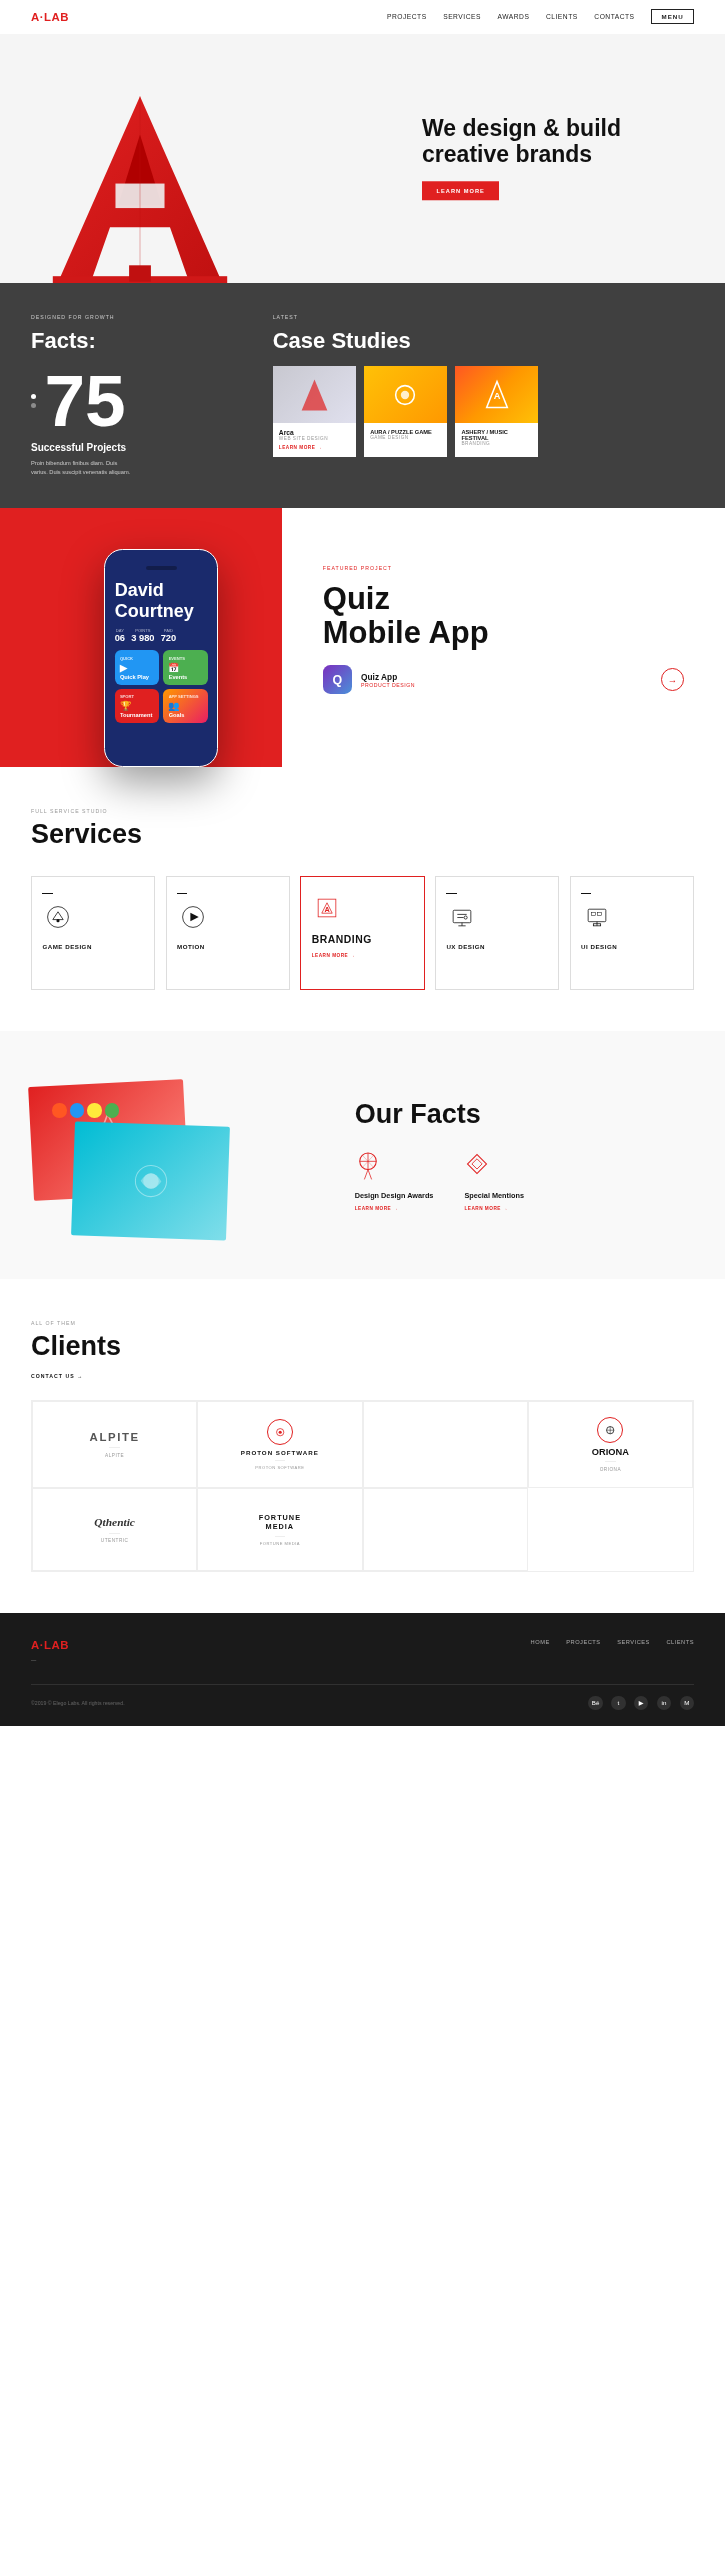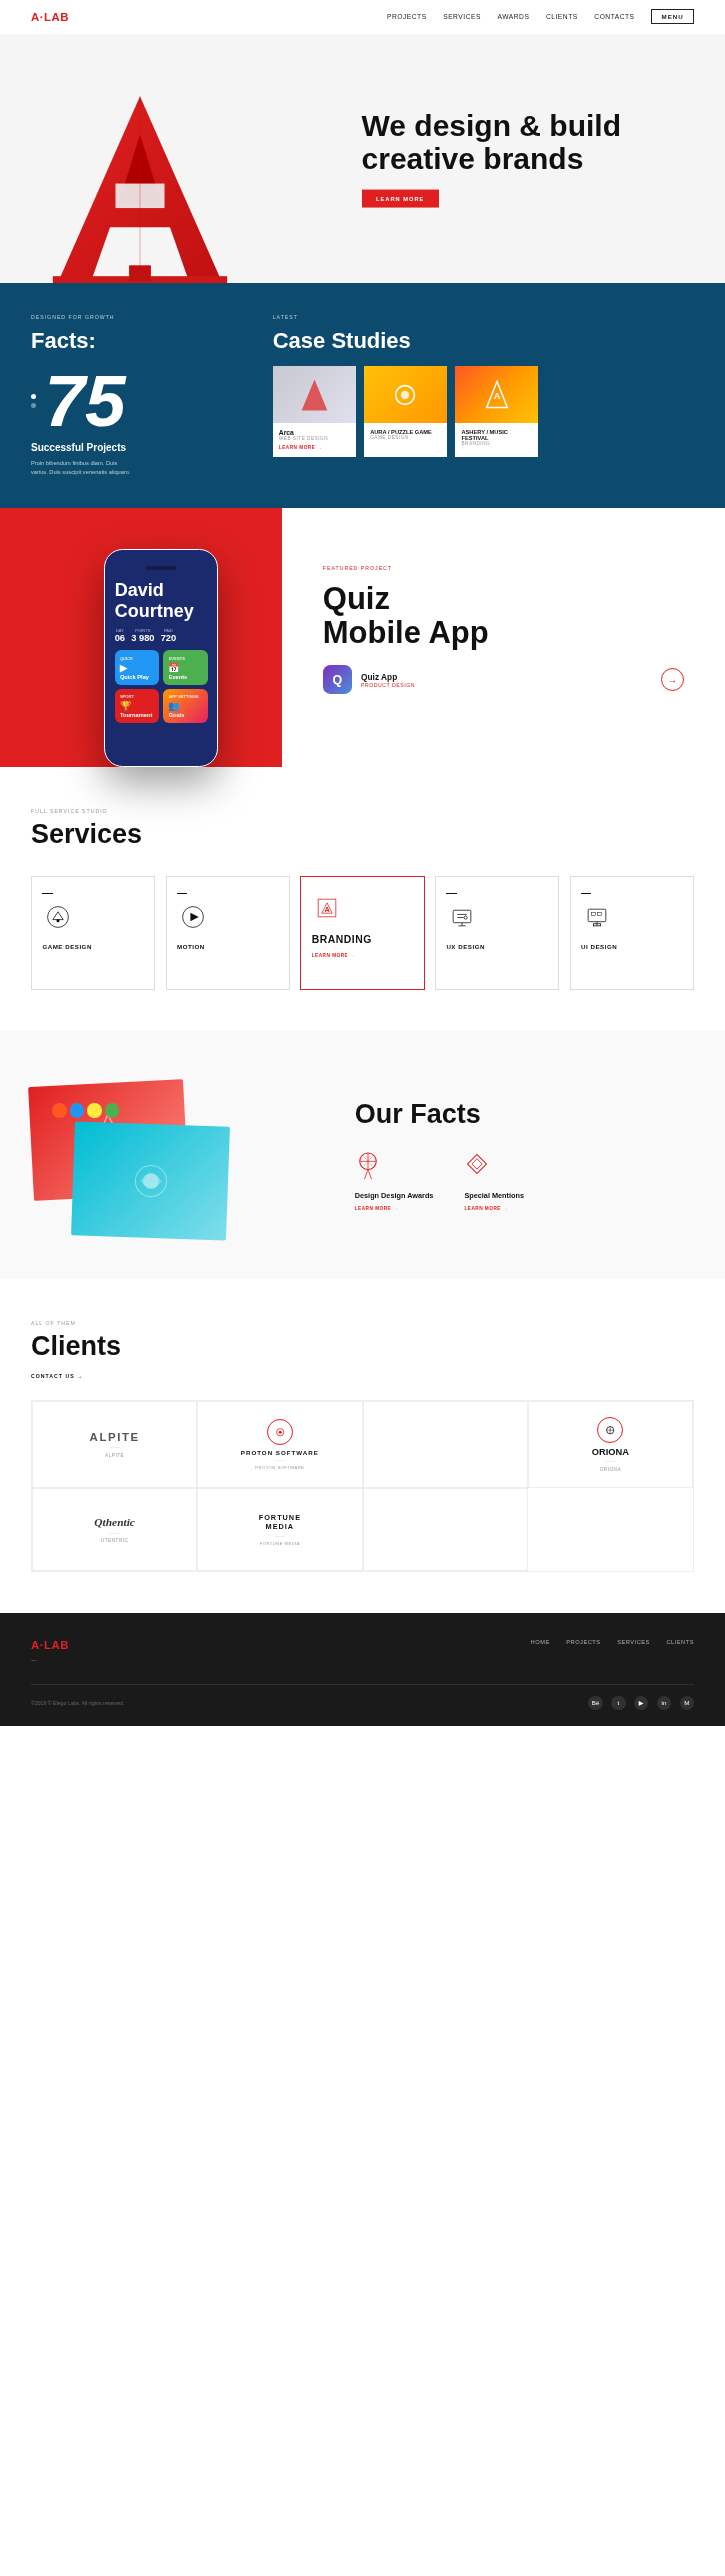--- a/index.html
+++ b/index.html
@@ -25,34 +25,34 @@
       display: flex; align-items: center; overflow: hidden;
     }
     .hero-a-letter {
       position: absolute; left: 31px; bottom: -15.5px;
       width: 218px; height: 218px;
     }
     .hero-text {
       position: absolute; right: 104px; top: 50%; transform: translateY(-50%);
       text-align: left;
     }
-    .hero-title { font-size: 30px; font-weight: 900; color: #111; line-height: 1.1; margin-bottom: 14.5px; }
+    .hero-title { font-size: 23px; font-weight: 900; color: #111; line-height: 1.1; margin-bottom: 14.5px; }
     .hero-btn {
       background: #e02020; color: #fff; border: none; padding: 6.2px 14.5px;
       font-size: 5.7px; font-weight: 700; letter-spacing: 1px; text-transform: uppercase; cursor: pointer;
     }
 
     
     .facts-case {
-      background: #0c4a6e; padding: 31px 31px; display: flex; gap: 31px; min-height: 197px;
+      background: #404040; padding: 31px 31px; display: flex; gap: 31px; min-height: 197px;
     }
     .facts-col { flex: 1; color: #fff; }
     .facts-label { font-size: 5.2px; letter-spacing: 1px; text-transform: uppercase; margin-bottom: 8.3px; color: rgba(255,255,255,0.7); }
     .facts-title { font-size: 22px; font-weight: 900; margin-bottom: 10.4px; }
-    .facts-number-wrap { display: flex; align-items: center; gap: 8.3px; margin-bottom: 4.1px; font-style: italic; }
+    .facts-number-wrap { display: flex; align-items: center; gap: 8.3px; margin-bottom: 4.1px; }
     .facts-dot-controls { display: flex; flex-direction: column; gap: 4.1px; }
     .facts-dot { width: 5.2px; height: 5.2px; border-radius: 50%; background: rgba(255,255,255,0.4); }
     .facts-dot.active { background: #fff; }
     .facts-number { font-size: 73px; font-weight: 900; color: #fff; line-height: 1; }
     .facts-subtitle { font-size: 10px; font-weight: 700; color: #fff; margin-bottom: 6.2px; }
     .facts-desc { font-size: 5.7px; color: rgba(255,255,255,0.7); line-height: 1.6; max-width: 104px; }
 
     .case-col { flex: 2; }
     .case-label { font-size: 5.2px; letter-spacing: 1px; text-transform: uppercase; margin-bottom: 8.3px; color: rgba(255,255,255,0.7); }
     .case-title { font-size: 22px; font-weight: 900; color: #fff; margin-bottom: 12.4px; }

